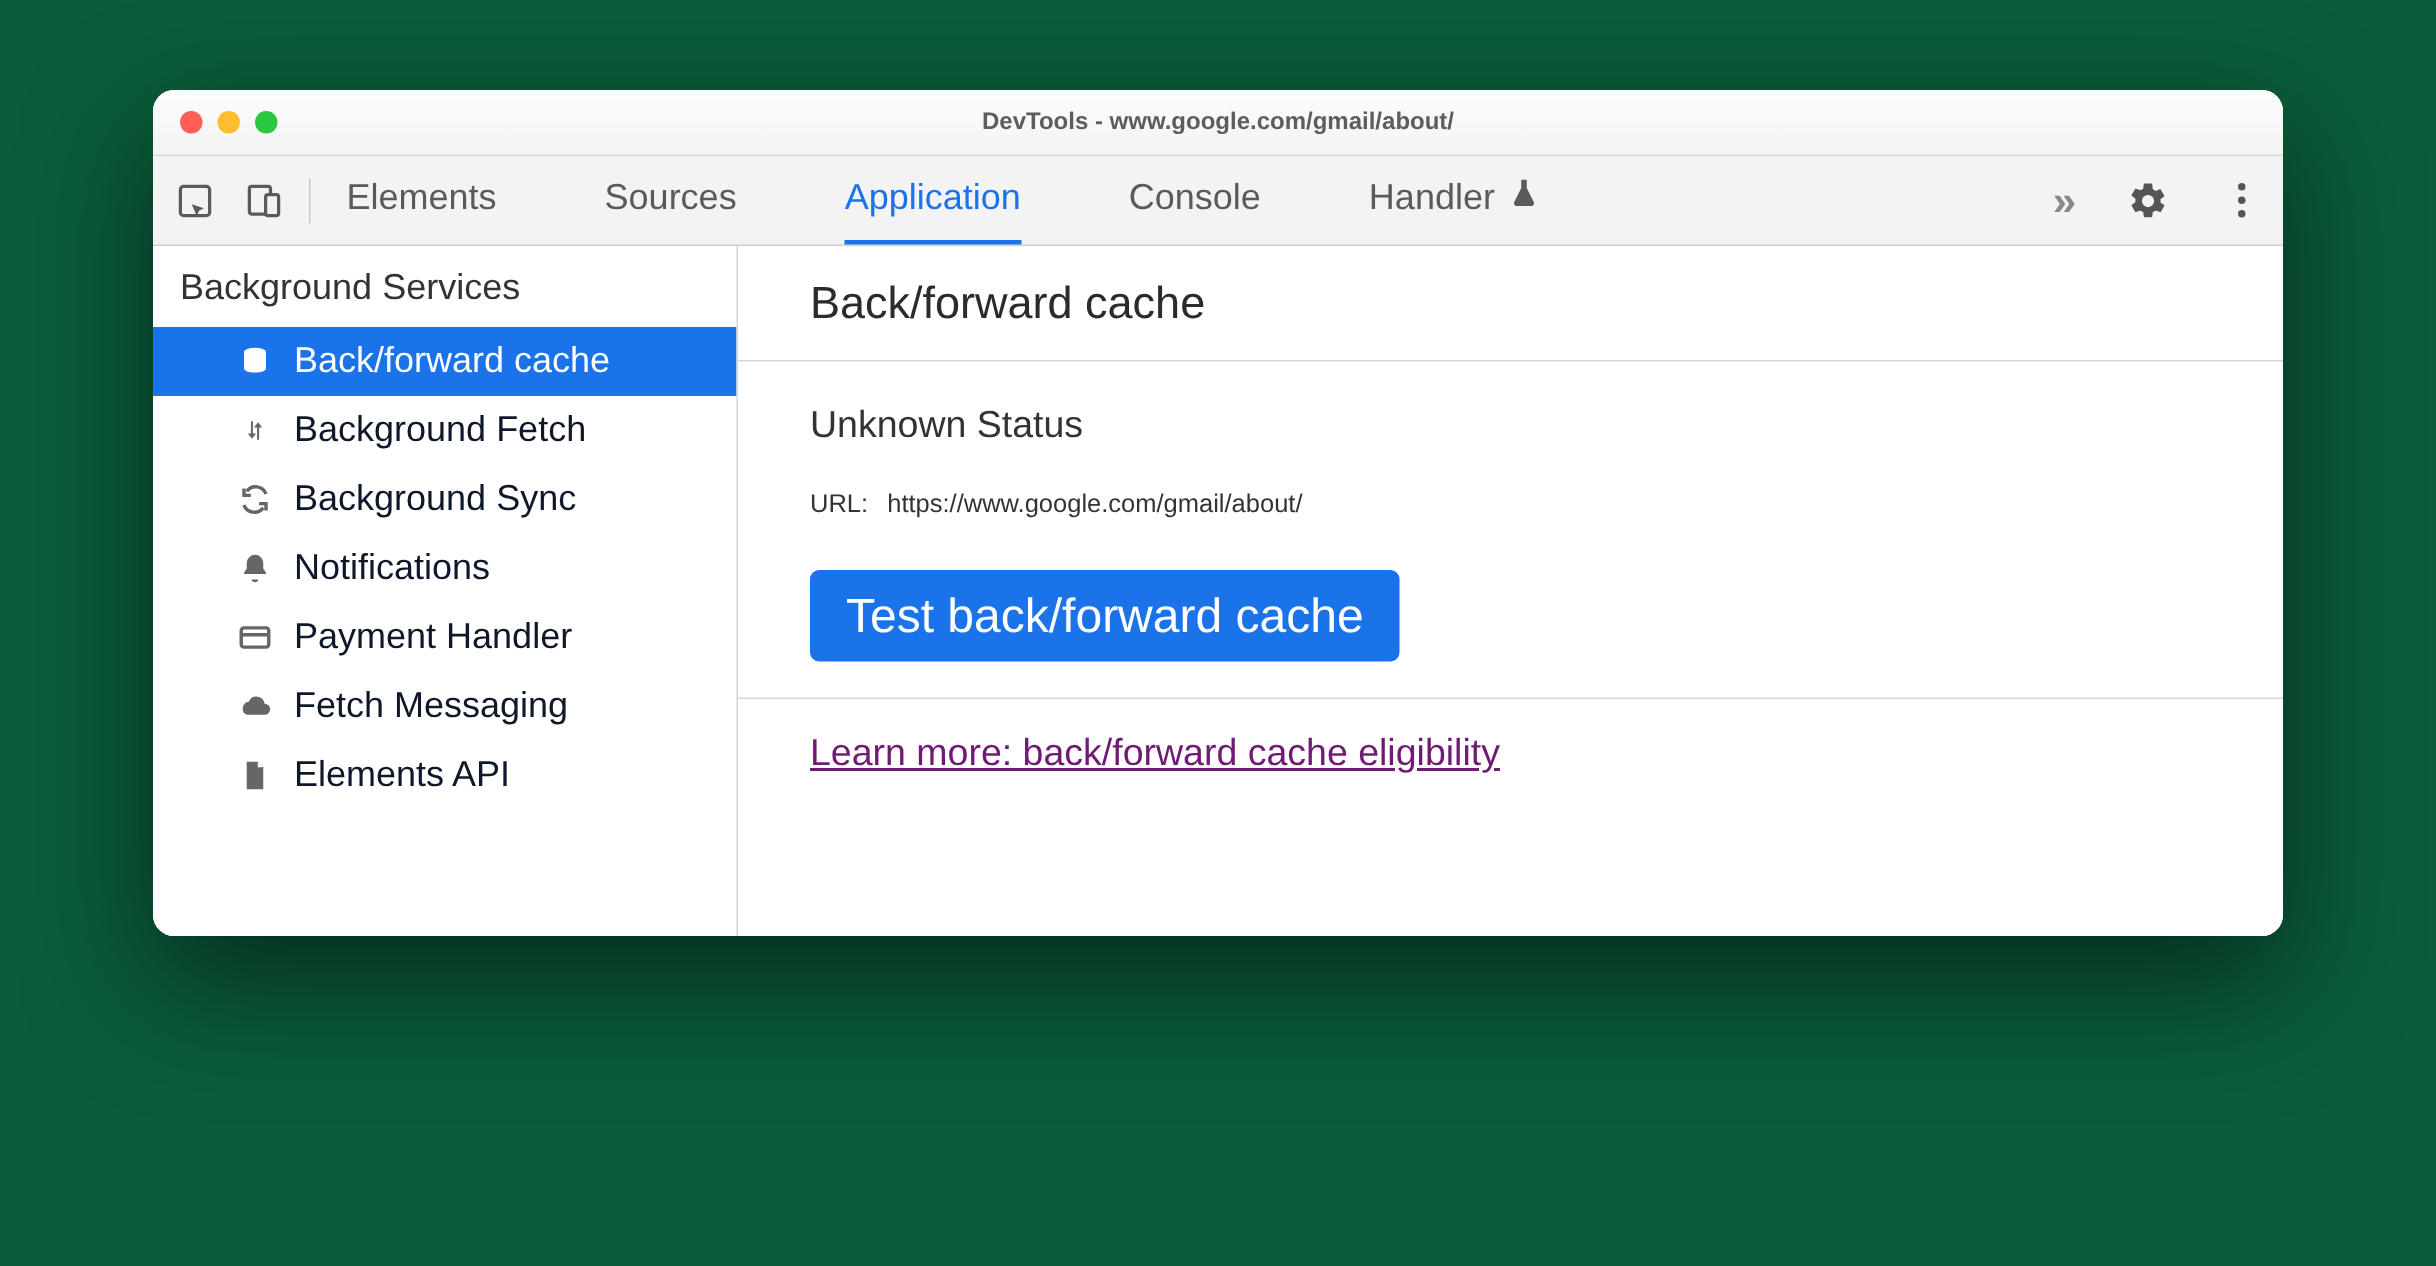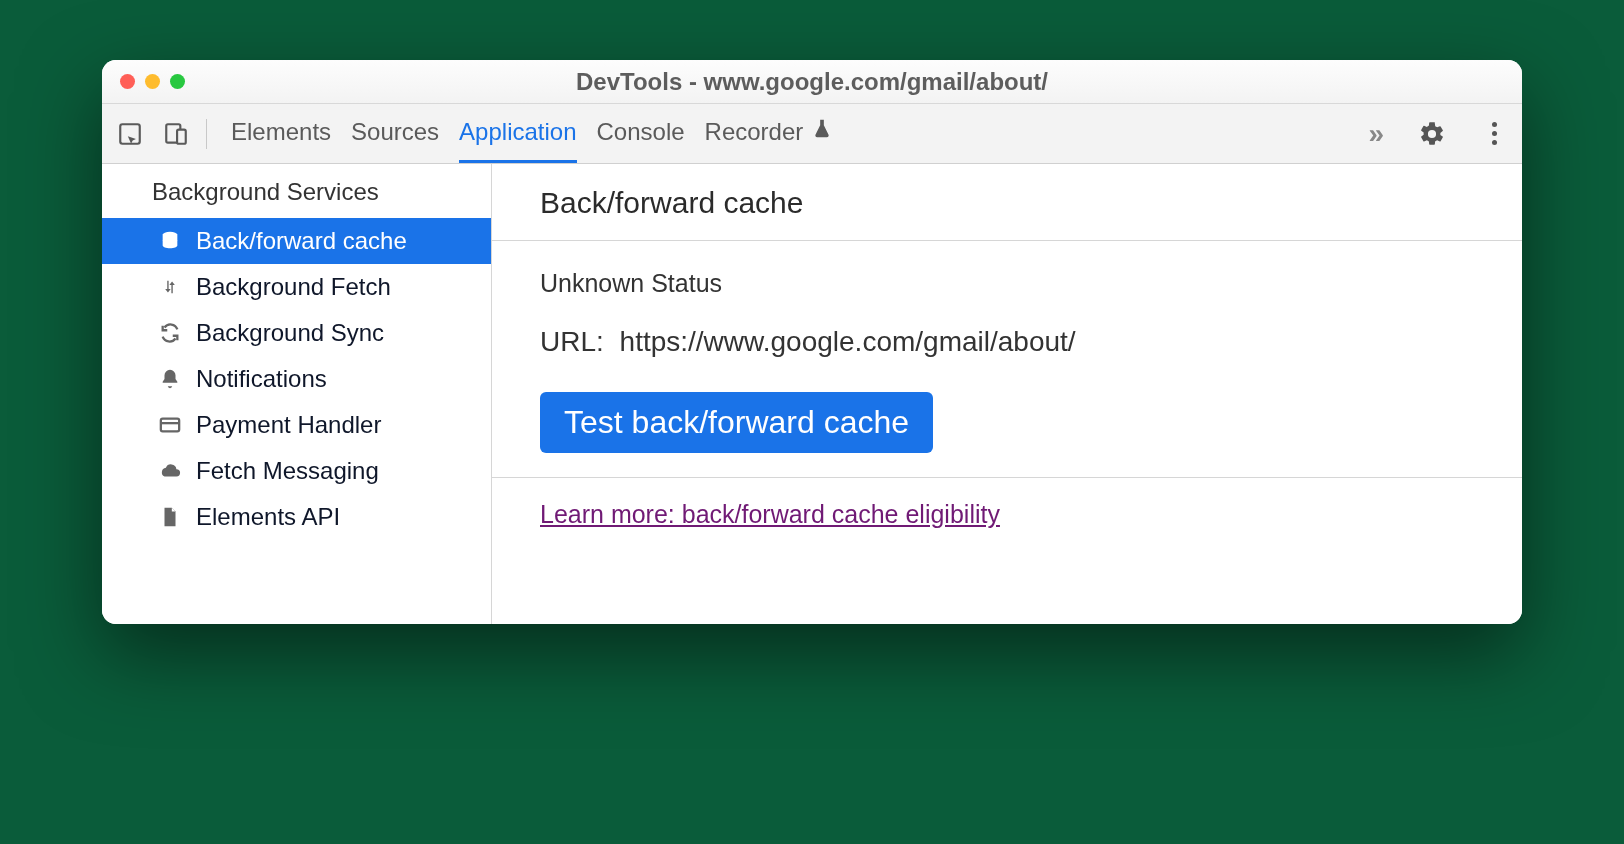--- a/index.html
+++ b/index.html
@@ -37,38 +37,38 @@
     position: absolute;
     left: 18px;
   }
   .dot { width: 15px; height: 15px; border-radius: 50%; }
   .dot.red { background:#ff5f57;}
   .dot.yellow { background:#febc2e;}
   .dot.green { background:#28c840;}
   .titlebar-title {
     flex:1;
     text-align:center;
-    font-size: 24px;
+    font-size: 16px;
     font-weight: 600;
     color:#5d5d5d;
   }
   
   .toolbar {
     height: 60px;
     background: #f3f3f3;
     border-bottom: 1px solid #d0d0d0;
     display: flex;
     align-items: center;
     padding: 0 14px 0 14px;
   }
   .tool-icons { display:flex; align-items:center; gap:18px;}
   .tool-icon { width:28px; height:28px; color:#5a5a5a; display:flex; align-items:center; justify-content:center;}
   .tool-icon svg { width:26px; height:26px; stroke:#5a5a5a; fill:none; stroke-width:2;}
   .divider { width:1px; height:30px; background:#c8c8c8; margin:0 24px 0 16px;}
-  .tabs { display:flex; align-items:stretch; height:100%; gap: 20px;}
+  .tabs { display:flex; align-items:stretch; height:100%; gap: 72px;}
   .tab {
     display:flex; align-items:center;
     font-size:24px; color:#5a5a5a;
     height:100%;
     border-bottom: 3px solid transparent;
     cursor:pointer;
     gap:6px;
   }
   .tab.active { color:#1a73e8; border-bottom-color:#1a73e8;}
   .flask { font-size:22px; color:#5a5a5a; margin-left:2px;}
@@ -82,21 +82,20 @@
   .sidebar {
     width: 390px;
     border-right:1px solid #d6d6d6;
     background:#fff;
     overflow:hidden;
   }
   .sidebar-header {
     font-size:24px;
     color:#333;
     padding: 14px 18px 12px 18px;
-    margin-left: 32px;
   }
   .side-item {
     height:46px;
     display:flex;
     align-items:center;
     gap:14px;
     padding-left: 56px;
     font-size:24px;
     color:#0f172a;
     cursor:pointer;
@@ -116,21 +115,21 @@
     padding: 22px 48px 20px 48px;
     font-size:30px;
     color:#2b2b2b;
     border-bottom:1px solid #d6d6d6;
   }
   .main-content{
     padding: 28px 48px 24px 48px;
     border-bottom:1px solid #d6d6d6;
   }
   .status-line{ font-size:25px; color:#333; margin-bottom:28px;}
-  .url-line{ font-size:28px; color:#333; margin-bottom:34px;}
+  .url-line{ font-size:17px; color:#333; margin-bottom:34px;}
   .url-line .label{ margin-right:8px;}
   .test-btn{
     display:inline-block;
     background:#1a73e8;
     color:#fff;
     font-size:32px;
     font-weight:500;
     padding: 12px 24px;
     border:none;
     border-radius:6px;
@@ -183,21 +182,21 @@
       <div class="tab">
           <span>Sources</span>
         </div>
       <div class="tab active">
           <span>Application</span>
         </div>
       <div class="tab">
           <span>Console</span>
         </div>
       <div class="tab">
-        <span>Recorder</span>
+        <span>Handler</span>
         <span class="flask">
           <svg width="22" height="22" viewBox="0 0 24 24">
               <path d="M9 2 h6 M10 2 v6 l-5 10 a2 2 0 0 0 2 3 h10 a2 2 0 0 0 2 -3 l-5 -10 v-6" fill="#5a5a5a"></path>
             </svg>
         </span>
       </div>
     </div>
     <div class="toolbar-right">
       <div class="chevrons">»</div>
       <div class="gear">

